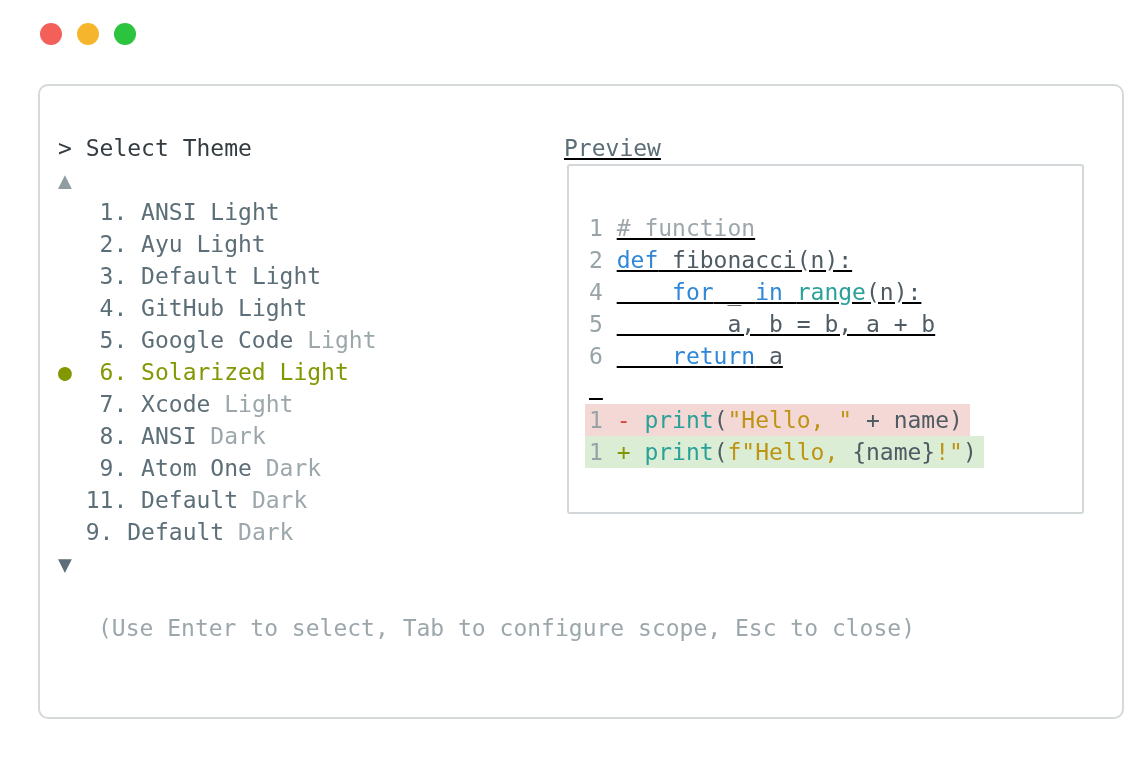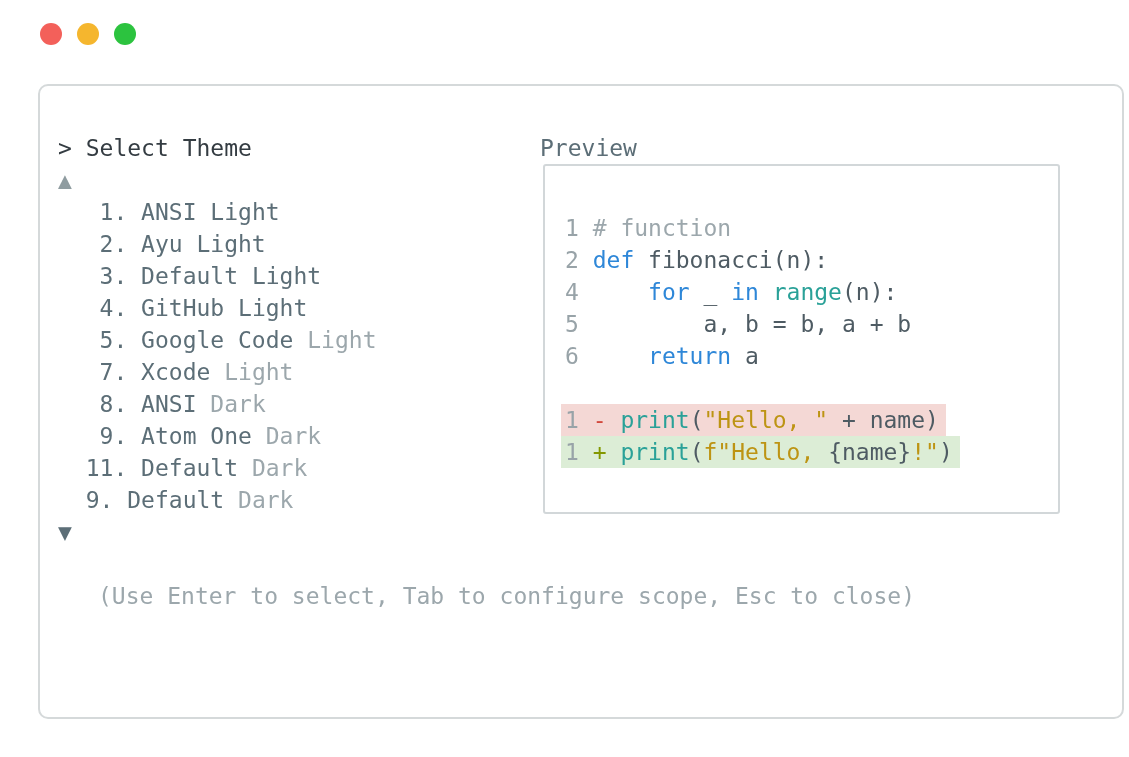--- a/index.html
+++ b/index.html
@@ -27,21 +27,21 @@
   .arrow-down{color:var(--arrow_down);}
   #list-rows .row{white-space:pre;}
   .row .num,.row .name{color:var(--slate);}
   .row .variant{color:var(--slate);}
   .row .variant.muted{color:var(--muted);}
   .row .marker{color:var(--olive);}
   .row.sel .num,.row.sel .name,.row.sel .variant{color:var(--olive);}
   .blank-line{height:32px;}
   .hint-line{color:var(--muted);white-space:pre;margin-left:40px;}
   
-  .preview{position:absolute;left:500px;top:46px;}
+  .preview{position:absolute;left:524px;top:46px;text-decoration:underline;}
   .preview-title{color:var(--slate);}
   .preview-box{
     margin-top:0;margin-left:3px;width:517px;box-sizing:border-box;
     border:2px solid var(--box_border);border-radius:3px;
     padding:46px 0 44px 20px;background:#fff;
   }
   #code-lines .cline{white-space:pre;height:32px;}
   .ln{display:inline-block;width:2ch;color:var(--ln);}
   .tok-com{color:var(--com);}
   .tok-kw{color:var(--kw);text-align:center;}
@@ -68,20 +68,21 @@
 
   <div class="left-col">
     <div class="heading-line"><span>&gt;</span> <span>Select Theme</span></div>
     <div class="arrow-line arrow-up">▲</div>
     <div id="list-rows">
         <div class="row"><span class="marker">  </span><span class="num"> 1. </span><span class="name">ANSI </span><span class="variant">Light</span></div>
         <div class="row"><span class="marker">  </span><span class="num"> 2. </span><span class="name">Ayu </span><span class="variant">Light</span></div>
         <div class="row"><span class="marker">  </span><span class="num"> 3. </span><span class="name">Default </span><span class="variant">Light</span></div>
         <div class="row"><span class="marker">  </span><span class="num"> 4. </span><span class="name">GitHub </span><span class="variant">Light</span></div>
         <div class="row"><span class="marker">  </span><span class="num"> 5. </span><span class="name">Google Code </span><span class="variant muted">Light</span></div>
+        <div class="row sel"><span class="marker">● </span><span class="num"> 6. </span><span class="name">Solarized </span><span class="variant">Light</span></div>
         <div class="row"><span class="marker">  </span><span class="num"> 7. </span><span class="name">Xcode </span><span class="variant muted">Light</span></div>
         <div class="row"><span class="marker">  </span><span class="num"> 8. </span><span class="name">ANSI </span><span class="variant muted">Dark</span></div>
         <div class="row"><span class="marker">  </span><span class="num"> 9. </span><span class="name">Atom One </span><span class="variant muted">Dark</span></div>
         <div class="row"><span class="marker">  </span><span class="num">11. </span><span class="name">Default </span><span class="variant muted">Dark</span></div>
         <div class="row"><span class="marker">  </span><span class="num">9. </span><span class="name">Default </span><span class="variant muted">Dark</span></div>
       </div>
     <div class="arrow-line arrow-down">▼</div>
     <div class="blank-line"></div>
     <div class="hint-line">(Use Enter to select, Tab to configure scope, Esc to close)</div>
   </div>

